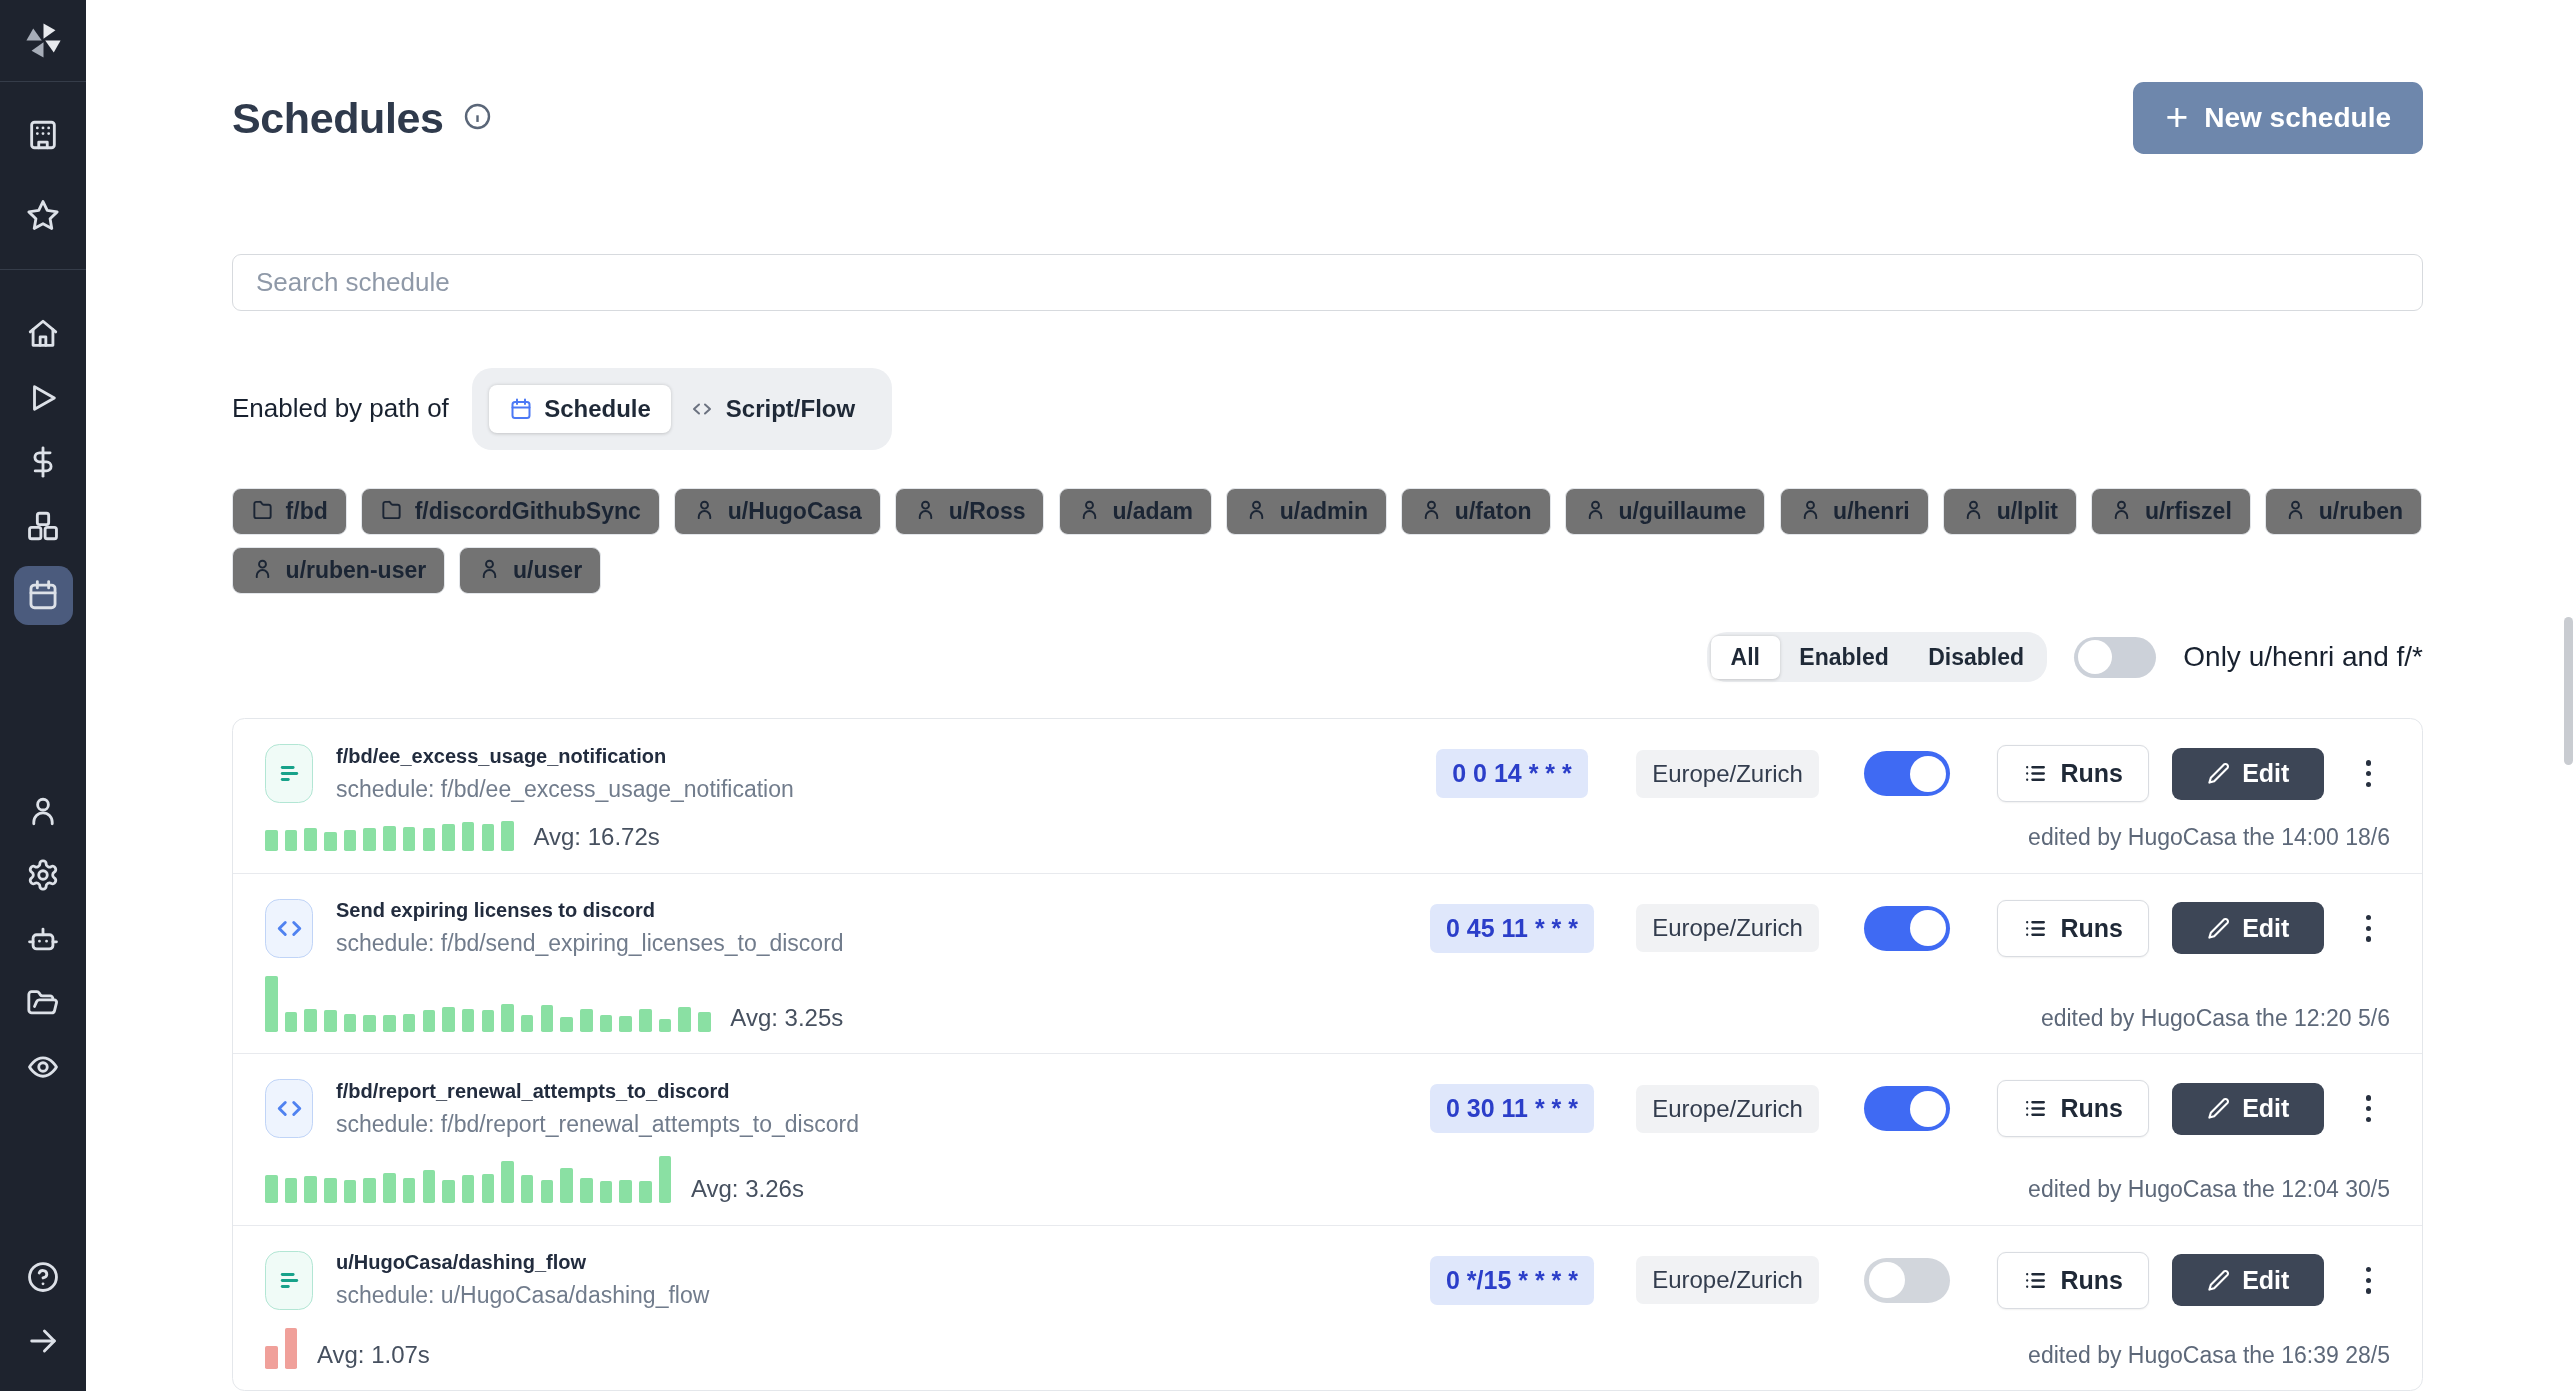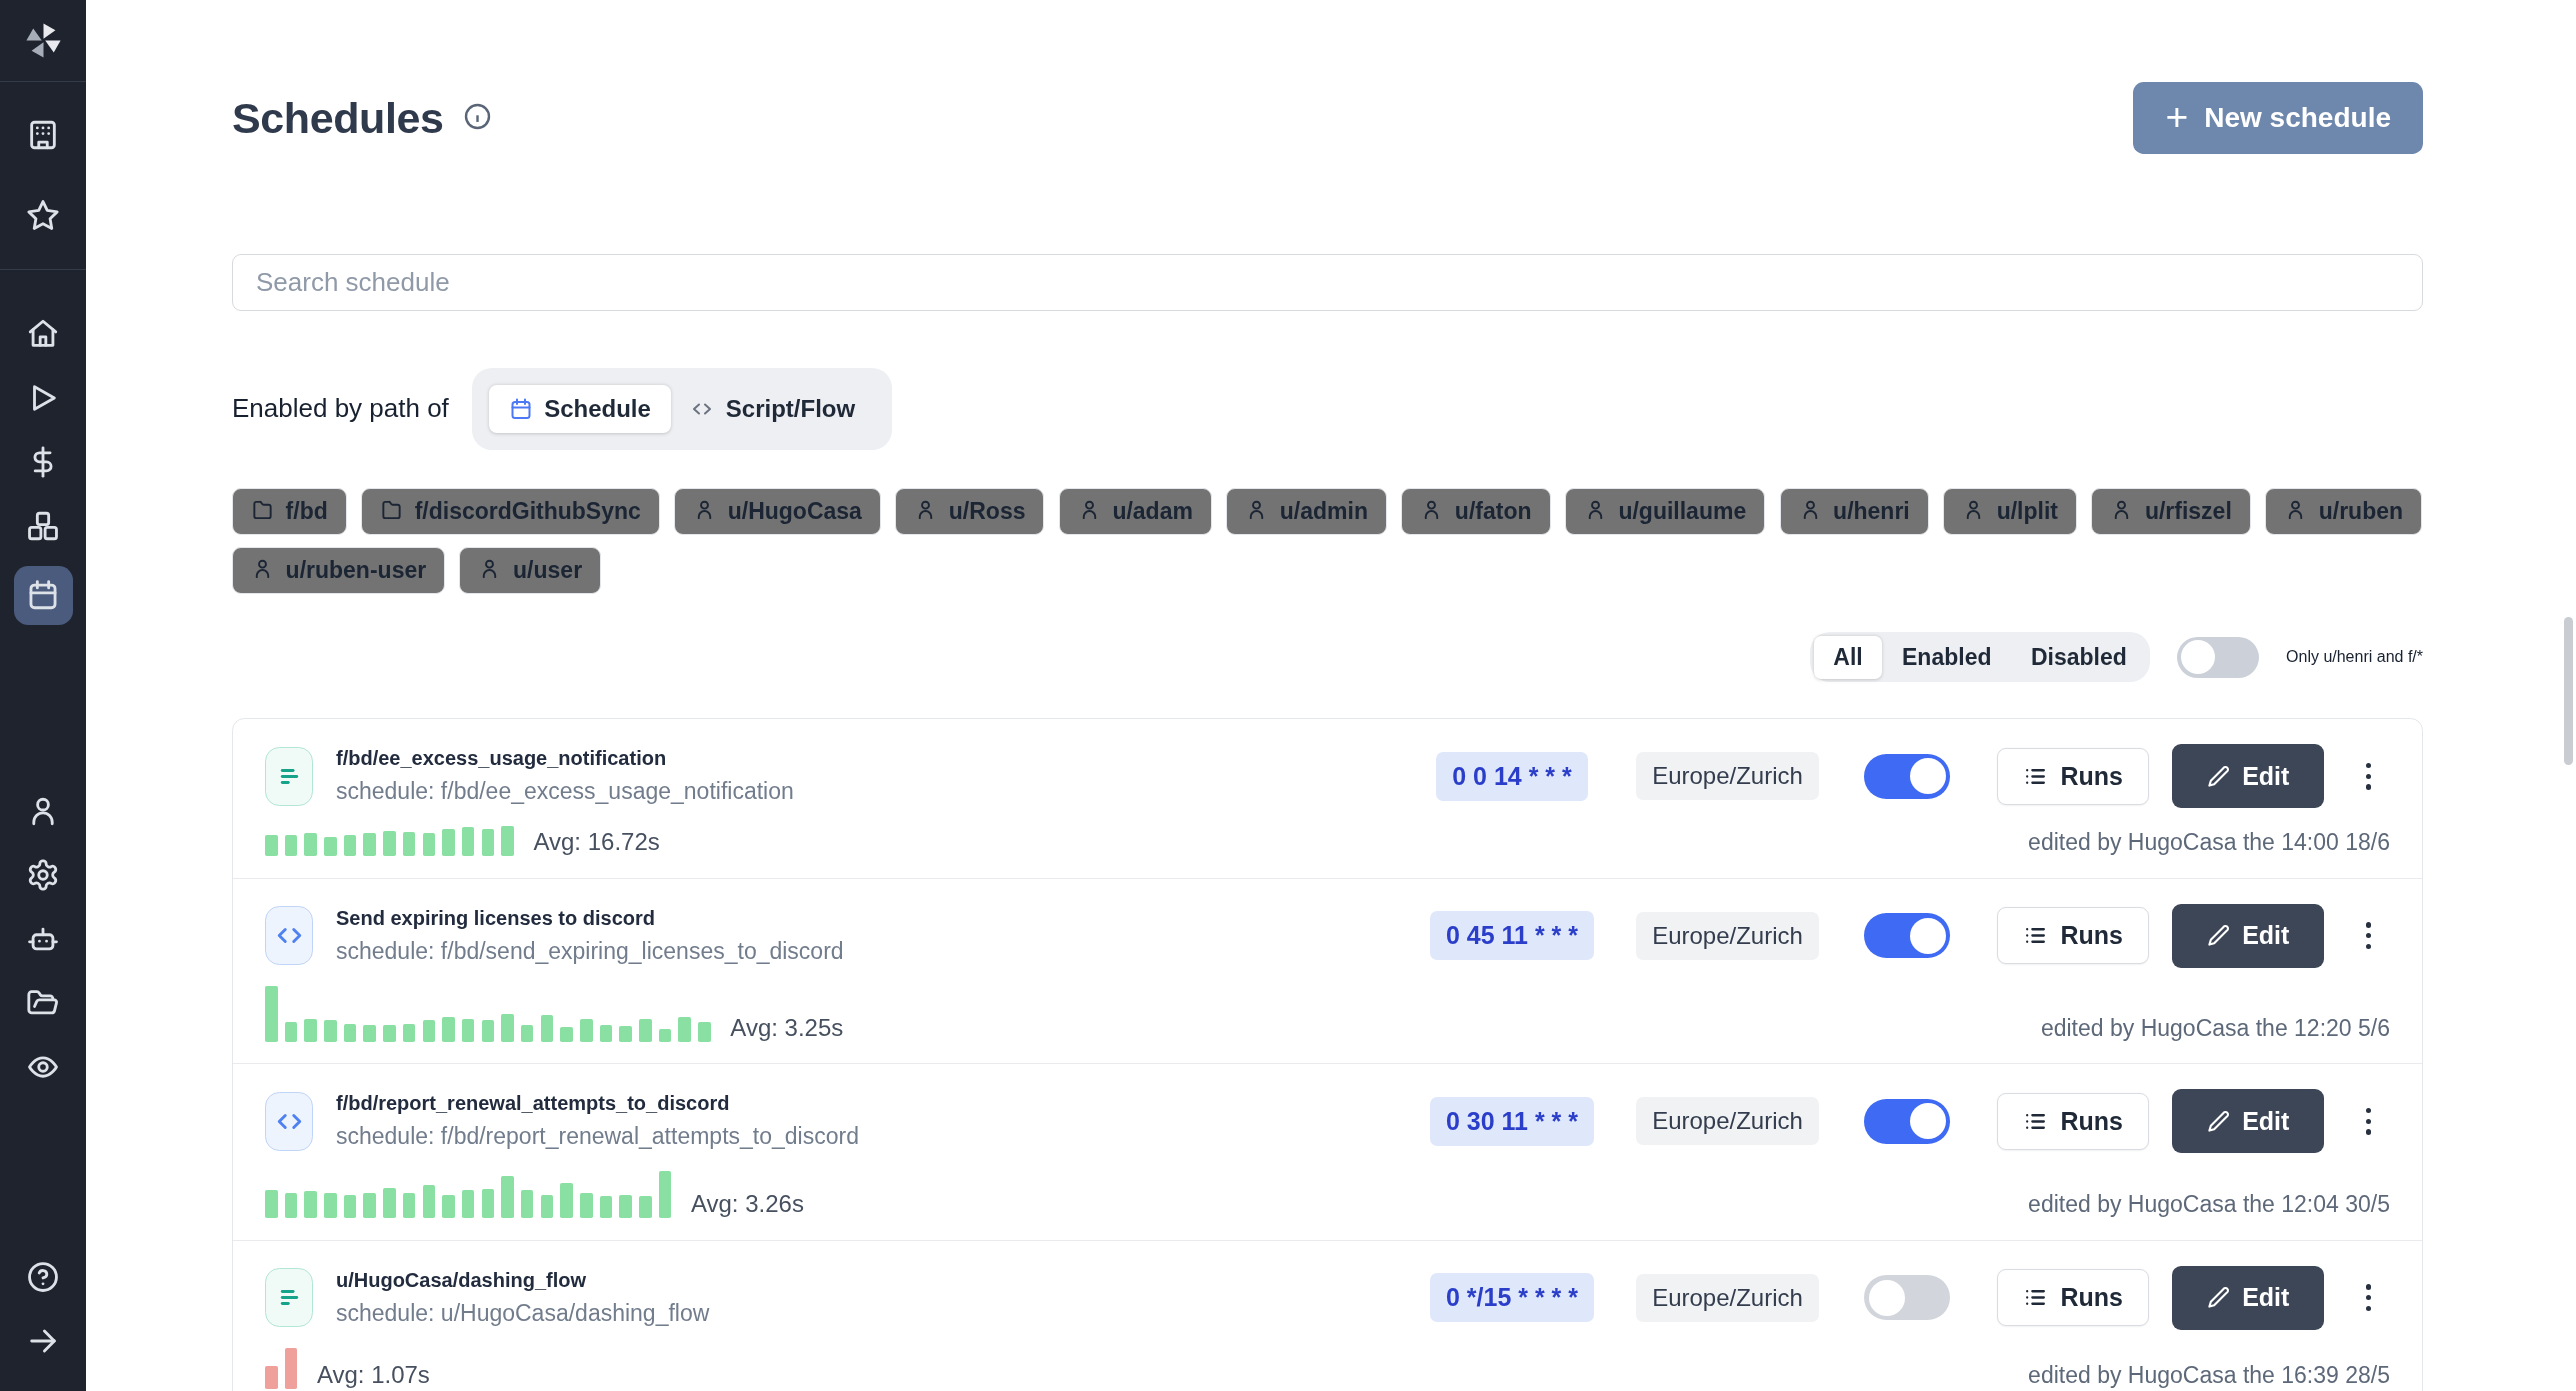--- a/index.html
+++ b/index.html
@@ -46,21 +46,21 @@
   .chip { display:flex; gap:11.6px; border:0.9px solid #e3e6ea; background:#737373;
     border-radius:9px; padding:9px 18px; font-size:23px; font-weight:700; color:#1b2534; cursor:pointer; }
   .chip svg { width:23px; height:23px; fill:none; stroke:#1b2534; stroke-width:2; stroke-linecap:round; stroke-linejoin:round; }
 
   .controls-row { margin-top:38px; display:flex; justify-content:flex-end; align-items:center; gap:27px; }
   .tabs-group { background:#edeff2; border-radius:20px; padding:3.6px; display:flex; align-items:center; }
   .tab { padding:8px 19.7px; border-radius:7.2px; font-size:23px; font-weight:600; color:#1f2937; cursor:pointer; }
   .tab.active { background:#fff; box-shadow:0 0.9px 3.6px rgba(0,0,0,.18); }
   .switch { width:82px; height:41px; border-radius:20.6px; background:#ccd1d9; position:relative; cursor:pointer; flex:none; }
   .switch .knob { position:absolute; top:3.6px; left:3.6px; width:34px; height:34px; border-radius:50%; background:#fff; }
-  .switch-label { font-size:16px; color:#18212f;text-align:center; }
+  .switch-label { font-size:28px; color:#18212f;text-align:center; }
 
   
   .list { margin-top:36px; border:0.9px solid #e4e7eb; border-radius:12.5px; background:#fff; }
   .row { padding:25px 32px 21.5px 32px; border-bottom:0.9px solid #e8eaee; }
   .row:last-child { border-bottom:none; }
   .row-main { display:grid; grid-template-columns:48px minmax(0,1fr) 206px 179px 134px 152px 152px 43px;
     gap:23px; align-items:center; }
   .kind-icon { width:48px; height:59px; border-radius:14.3px; display:flex; align-items:center; justify-content:center; border:1.8px solid; }
   .kind-icon.flow { background:#f0fbf7; border-color:#b2e6d4; }
   .kind-icon.script { background:#eef4fe; border-color:#c0d4f7; }
@@ -76,21 +76,21 @@
   .toggle { width:86px; height:45px; border-radius:22.4px; position:relative; justify-self:center; cursor:pointer; }
   .toggle.on { background:#3f6af3; }
   .toggle.off { background:#d2d6dc; }
   .toggle .knob { position:absolute; top:4.5px; width:36px; height:36px; border-radius:50%; background:#fff; }
   .toggle.on .knob { right:4.5px; }
   .toggle.off .knob { left:4.5px; }
   .btn-runs { display:flex; align-items:center; justify-content:center; gap:12.5px; height:57px; border-radius:9px;
     border:0.9px solid #d9dce1; background:#fff; box-shadow:0 0.9px 1.8px rgba(0,0,0,.06);
     font-size:25px; font-weight:700; color:#1f2937; font-family:inherit; cursor:pointer; }
   .btn-runs svg { width:25px; height:25px; fill:none; stroke:#1f2937; stroke-width:2.2; stroke-linecap:round; }
-  .btn-edit { display:flex; align-items:center; justify-content:center; gap:12.5px; height:64px; border-radius:9px;
+  .btn-edit { display:flex; align-items:center; justify-content:center; gap:12.5px; height:52px; border-radius:9px;
     border:none; background:#3d4656; color:#fff; font-size:25px; font-weight:700; font-family:inherit; cursor:pointer; }
   .btn-edit svg { width:23px; height:23px; fill:none; stroke:#fff; stroke-width:2.2; stroke-linecap:round; stroke-linejoin:round; }
   .kebab { justify-self:center; display:flex; flex-direction:column; gap:5.4px; cursor:pointer; padding:5.4px; }
   .kebab i { width:5.4px; height:5.4px; border-radius:50%; background:#27303f; }
   .row-footer { margin-top:18px; display:flex; align-items:flex-end; }
   .bars { display:flex; align-items:flex-end; gap:7.2px; }
   .bar { width:12.5px; border-radius:1.8px; }
   .bar.green { background:#8ae0a3; }
   .bar.red { background:#f0a09a; }
   .avg { font-size:24px; color:#46505f; margin-left:19.7px; }

